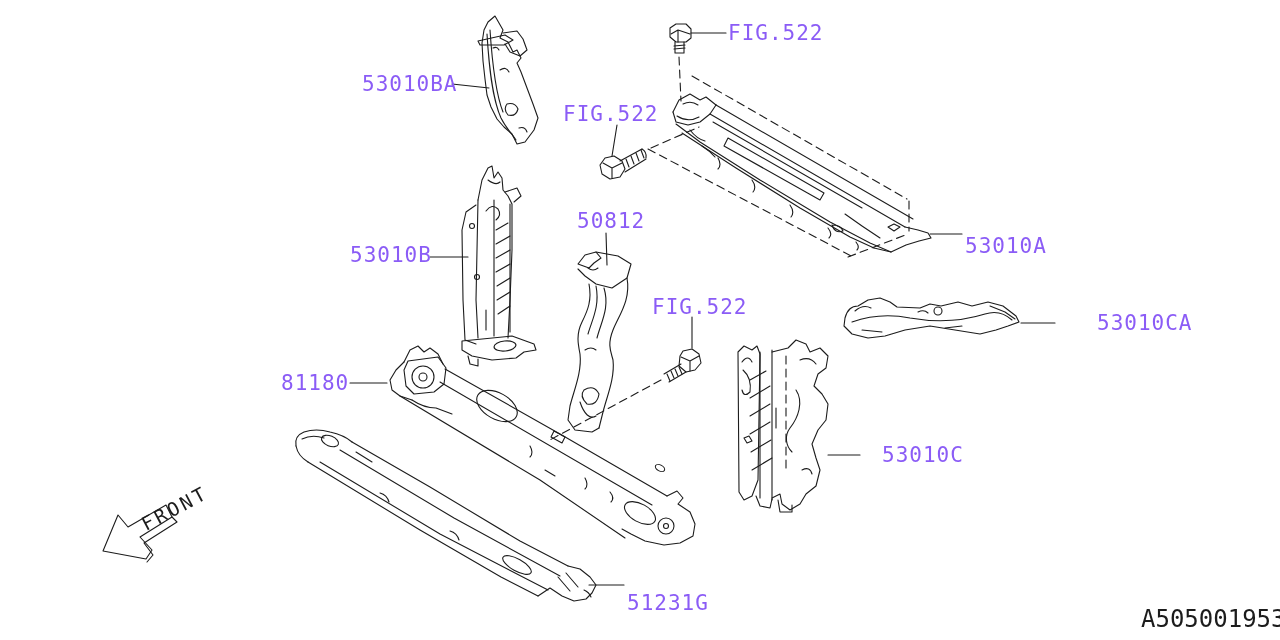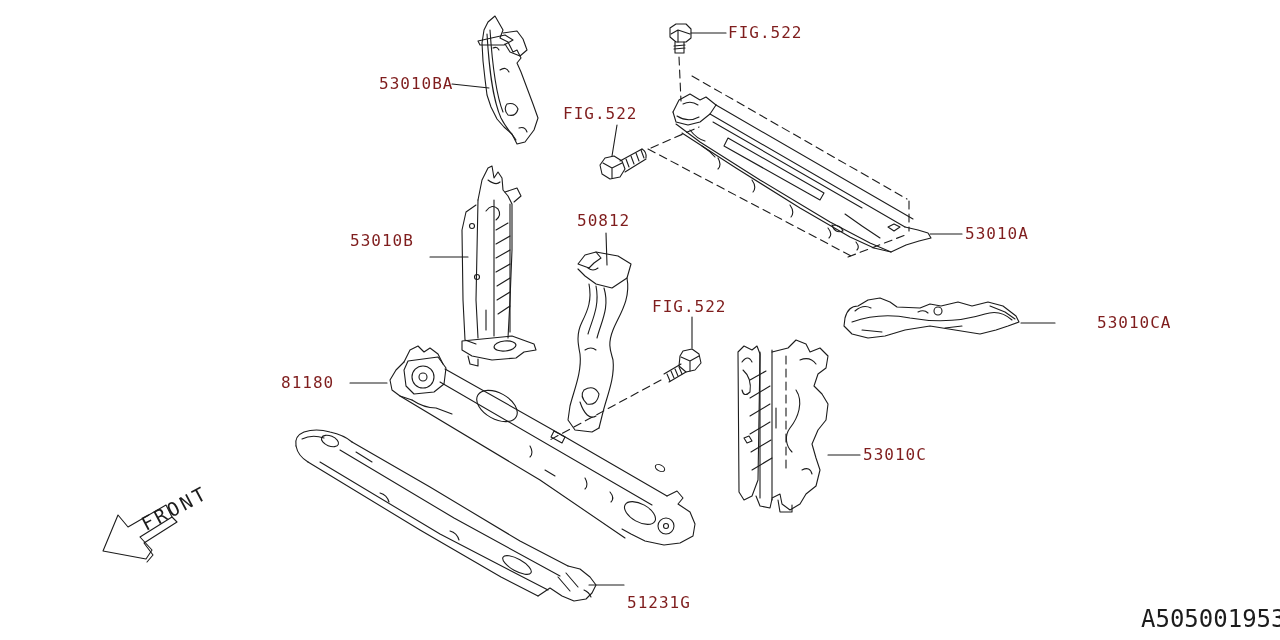--- a/index.html
+++ b/index.html
@@ -8,21 +8,21 @@
     font-family:"DejaVu Sans Mono","Liberation Mono",monospace;
     overflow:hidden;
   }
   .art{position:absolute;left:0;top:0;}
   .art path,.art line,.art ellipse,.art circle,.art polyline,.art rect{
     stroke:#1c1c1c;stroke-width:1.1;fill:none;
     stroke-linecap:round;stroke-linejoin:round;
   }
   .art .dash{stroke-dasharray:8 5;}
   .callout{
-    position:absolute;color:#7f1d1d;font-size:16px;line-height:20px;
+    position:absolute;color:#8b5cf6;font-size:21px;line-height:20px;
     letter-spacing:1px;white-space:nowrap;user-select:none;
   }
   .doc-code{
     position:absolute;left:1141px;top:609px;color:#1c1c1c;
     font-size:24px;line-height:20px;letter-spacing:0px;white-space:nowrap;
   }
   .front-label{
     position:absolute;left:143px;top:516px;color:#1c1c1c;
     font-size:19px;line-height:19px;letter-spacing:3px;white-space:nowrap;
     transform:rotate(-28deg);transform-origin:0 50%;
@@ -215,38 +215,38 @@
       <path d="M566,573 L578,587 M558,577 L570,591 M584,590 q5,2 7,7"></path>
       <path d="M356,452 L372,462"></path>
     </g>
 
     <g>
       <path d="M103,551 L118,515 L128,527 L166,505 L172,517 L140,537 L152,550 L146,559 Z"></path>
       <polyline points="172,517 177,522 144,543 153,555 147,562"></polyline>
     </g>
   </svg>
 
-  <div class="callout" style="left:362px;top:74px;margin-left:17px;">53010BA</div>
+  <div class="callout" style="left:362px;top:74px;">53010BA</div>
 
   <div class="callout" style="left:728px;top:23px;">FIG.522</div>
 
   <div class="callout" style="left:563px;top:104px;">FIG.522</div>
 
   <div class="callout" style="left:577px;top:211px;">50812</div>
 
-  <div class="callout" style="left:350px;top:231px;">53010B</div>
-
-  <div class="callout" style="left:965px;top:224px;">53010A</div>
+  <div class="callout" style="left:350px;top:245px;">53010B</div>
+
+  <div class="callout" style="left:965px;top:236px;">53010A</div>
 
   <div class="callout" style="left:652px;top:297px;">FIG.522</div>
 
   <div class="callout" style="left:1058px;top:313px;margin-left:39px;">53010CA</div>
 
   <div class="callout" style="left:281px;top:373px;">81180</div>
 
-  <div class="callout" style="left:863px;top:445px;">53010C</div>
+  <div class="callout" style="left:882px;top:445px;">53010C</div>
 
   <div class="callout" style="left:627px;top:593px;">51231G</div>
 
   <div class="front-label">FRONT</div>
 
   <div class="doc-code">A505001953</div>
 </div>
 
 </body></html>

